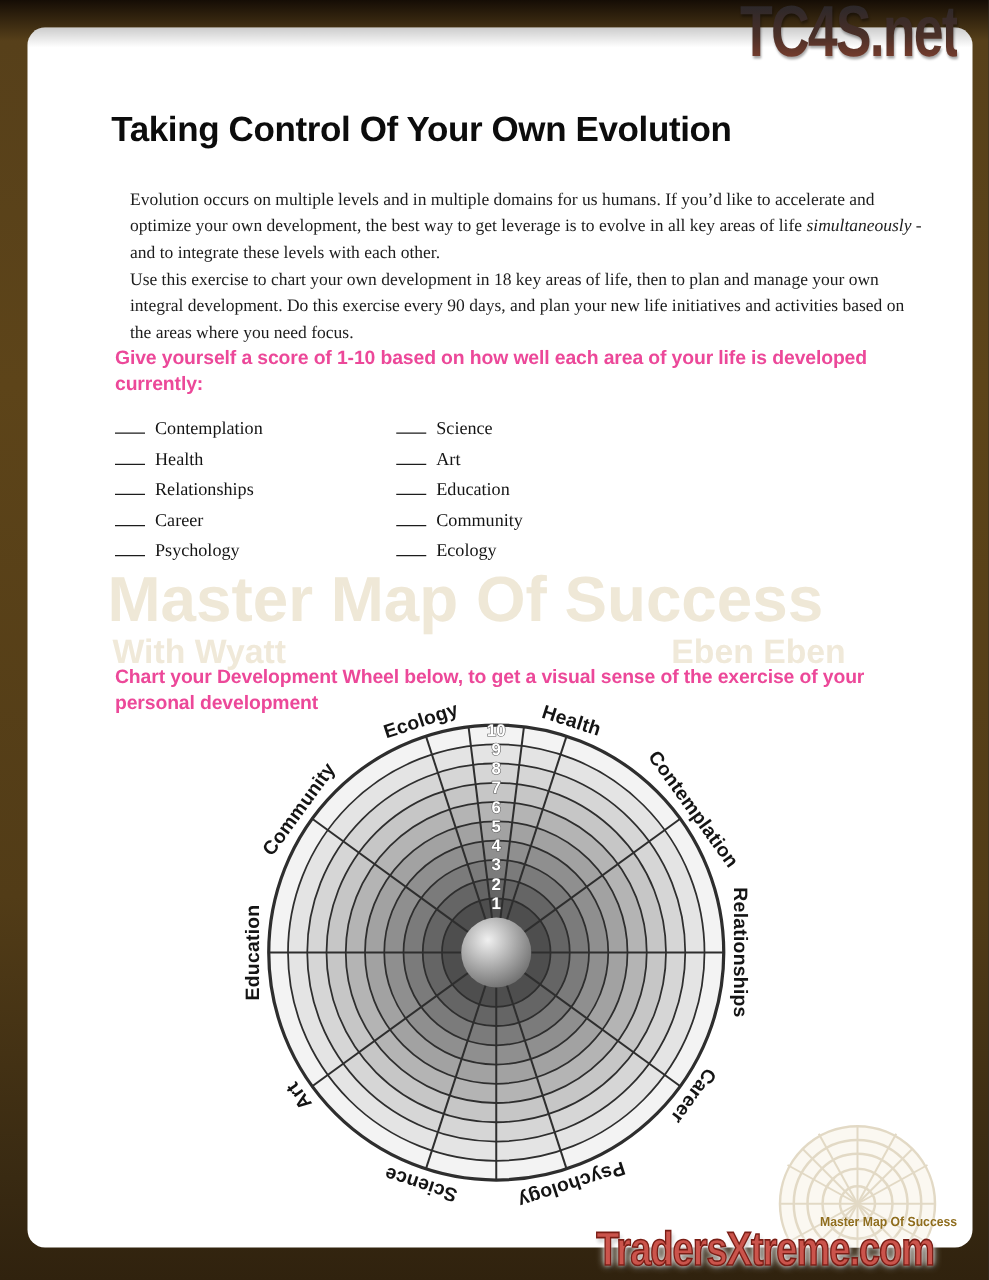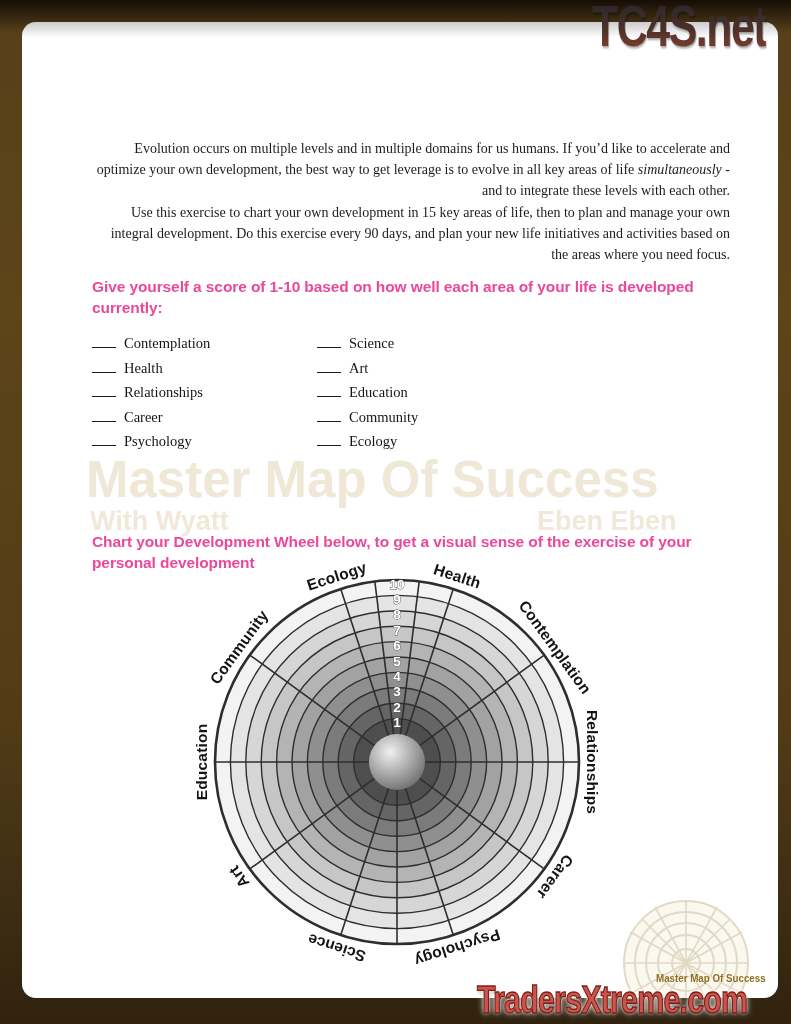--- a/index.html
+++ b/index.html
@@ -6,22 +6,22 @@
   .stage{position:relative;width:791px;height:1024px;overflow:hidden;
          font-family:"Liberation Sans",sans-serif;
          background:linear-gradient(180deg,#150d05 0%,#57401a 3.2%,#5d4419 30%,#523c17 70%,#392a12 92%,#30220e 100%);}
   
   .page{position:absolute;left:22px;top:22px;width:756px;height:976px;background:#ffffff;
         border-radius:14px;overflow:hidden;}
   .page-topshadow{position:absolute;top:0;left:0;right:0;height:16px;
         background:linear-gradient(rgba(0,0,0,.20),rgba(0,0,0,0));}
   .doc-title{position:absolute;left:67px;top:64px;width:620px;margin:0;
         font-size:28px;line-height:36px;font-weight:bold;color:#0c0c0c;letter-spacing:-.3px;}
-  .body-text{position:absolute;margin:0;width:638px;left:70px;
-        font-family:"Liberation Serif",serif;font-size:14px;line-height:21px;color:#1c1c1c;text-align:right;}
+  .body-text{position:absolute;margin:12px;width:638px;left:70px;
+        font-family:"Liberation Serif",serif;font-size:14px;line-height:21px;color:#1c1c1c;}
   .p1{top:116px;} .p2{top:180px;}
   .sub-heading{position:absolute;left:70px;margin:0;font-size:15.5px;line-height:21px;
         font-weight:bold;color:#ec4899;letter-spacing:-.1px;}
   .score-heading{top:254px;width:620px;}
   .wheel-heading{top:509px;width:648px;}
   .score-grid{position:absolute;left:70px;top:309px;width:620px;}
   .score-col{position:absolute;top:0;}
   .score-col.left{left:0;} .score-col.right{left:225px;}
   .score-row{height:24.6px;line-height:24.6px;white-space:nowrap;}
   .blank-line{display:inline-block;width:24px;height:12px;margin-right:8px;
@@ -62,24 +62,25 @@
         text-shadow:0 0 4px #fff,0 0 8px #fff,2px 3px 4px rgba(0,0,0,.40);}
 </style>
 </head>
 <body>
 
 <div class="stage">
 
   <div class="page">
     <div class="page-topshadow"></div>
 
+    <h1 class="doc-title">Taking Control Of Your Own Evolution</h1>
 
     <p class="body-text p1"><span>Evolution occurs on multiple levels and in multiple domains for us humans. If you’d like to accelerate and optimize your own development, the best way to get leverage is to evolve in all key areas of life </span><i>simultaneously</i><span> - and to integrate these levels with each other.</span></p>
 
-    <p class="body-text p2">Use this exercise to chart your own development in 15 key areas of life, then to plan and manage your own integral development. Do this exercise every 90 days, and plan your new life initiatives and activities based on the areas where you need focus.</p>
+    <p class="body-text p2">Use this exercise to chart your own development in 18 key areas of life, then to plan and manage your own integral development. Do this exercise every 90 days, and plan your new life initiatives and activities based on the areas where you need focus.</p>
 
     <h2 class="sub-heading score-heading">Give yourself a score of 1-10 based on how well each area of your life is developed currently:</h2>
 
     <div class="score-grid">
       <div class="score-col left">
         <div class="score-row"><span class="blank-line"></span><span class="score-label">Contemplation</span></div>
         <div class="score-row"><span class="blank-line"></span><span class="score-label">Health</span></div>
         <div class="score-row"><span class="blank-line"></span><span class="score-label">Relationships</span></div>
         <div class="score-row"><span class="blank-line"></span><span class="score-label">Career</span></div>
         <div class="score-row"><span class="blank-line"></span><span class="score-label">Psychology</span></div>

